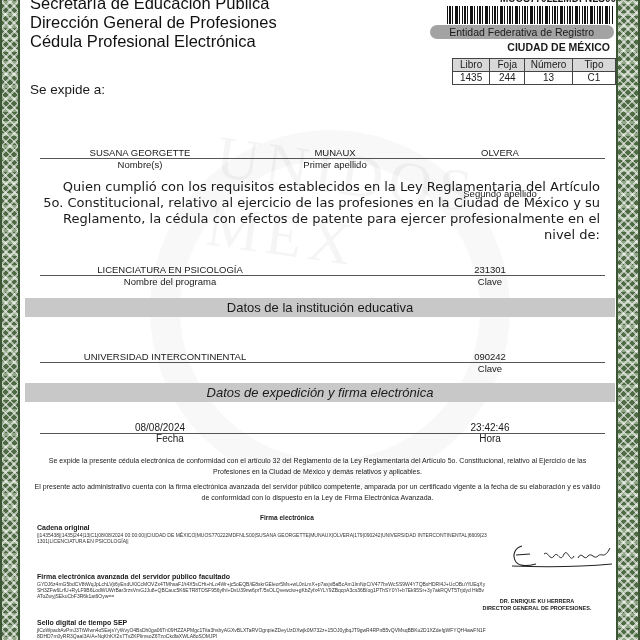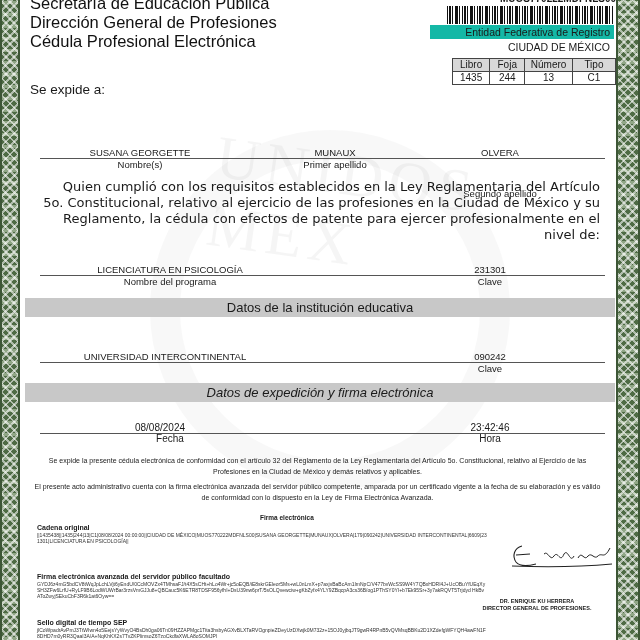--- a/index.html
+++ b/index.html
@@ -34,23 +34,23 @@
   .hdr-title { position: absolute; left: 10px; font-size: 16.5px; line-height: 19px; color: #111; }
   .t1 { top: -6px; } .t2 { top: 13px; } .t3 { top: 32px; }
 
   .barcode-text { position: absolute; left: 480px; top: -7px; font-size: 10px; font-weight: bold; }
   .barcode {
     position: absolute; left: 427px; top: 6px; width: 167px; height: 18px;
     background: repeating-linear-gradient(90deg,#111 0 1px,#fff 1px 2px,#111 2px 4px,#fff 4px 5px,#111 5px 6px,#fff 6px 8px,#111 8px 11px,#fff 11px 12px,#111 12px 13px,#fff 13px 15px);
   }
   .entidad-bar {
     position: absolute; left: 410px; top: 25px; width: 184px; height: 14px;
-    background: #14b8a6; font-size: 10.5px; text-align: right; padding-right: 4px; line-height: 14px;
+    background: #a3a3a3; font-size: 10.5px; text-align: right; padding-right: 20px; line-height: 14px; border-radius: 7px;
   }
-  .ciudad { position: absolute; left: 430px; top: 41px; width: 164px; text-align: right; font-size: 10.5px; font-weight: normal; padding-right: 4px; }
+  .ciudad { position: absolute; left: 430px; top: 41px; width: 164px; text-align: right; font-size: 10.5px; font-weight: bold; padding-right: 4px; }
 
   .reg-table { position: absolute; left: 398px; top: 58px; border-collapse: collapse; font-size: 10px; margin-left: 34px; }
   .reg-table th, .reg-table td { border: 1px solid #444; text-align: center; padding: 0 4px; height: 12px; line-height: 12px; font-weight: normal; }
   .reg-table th { background: #d8d8d8; }
   .reg-table td { border-top: none; }
   .c-libro { width: 40px; } .c-foja { width: 38px; } .c-num { width: 49px; } .c-tipo { width: 50px; }
 
   .se-expide { position: absolute; left: 10px; top: 82px; font-size: 13.5px; }
 
   .section-bar {

